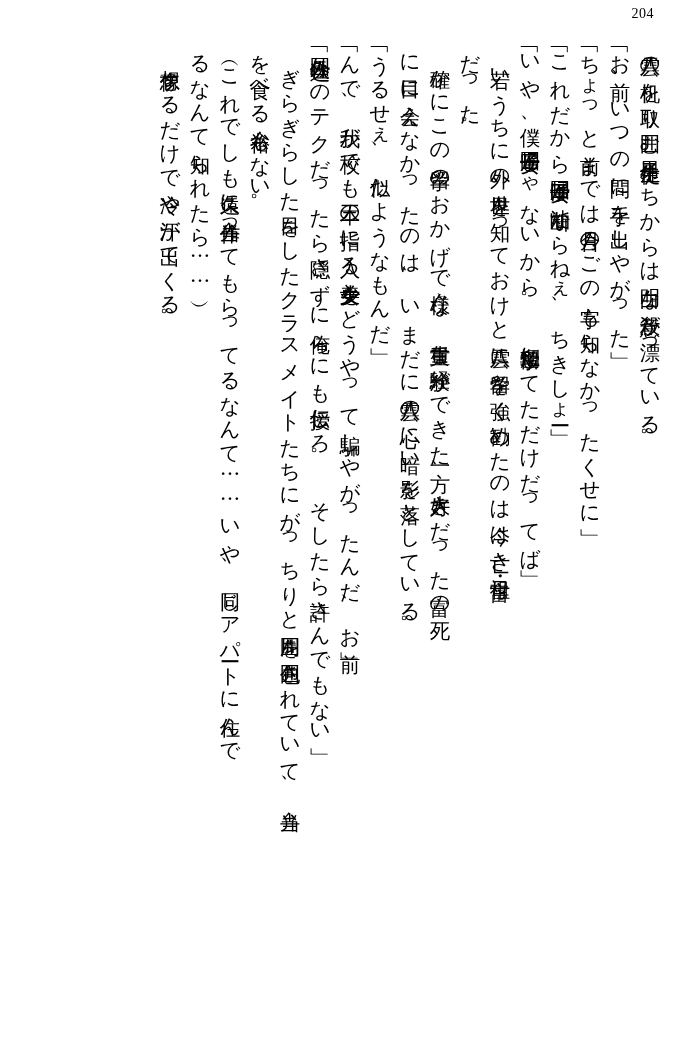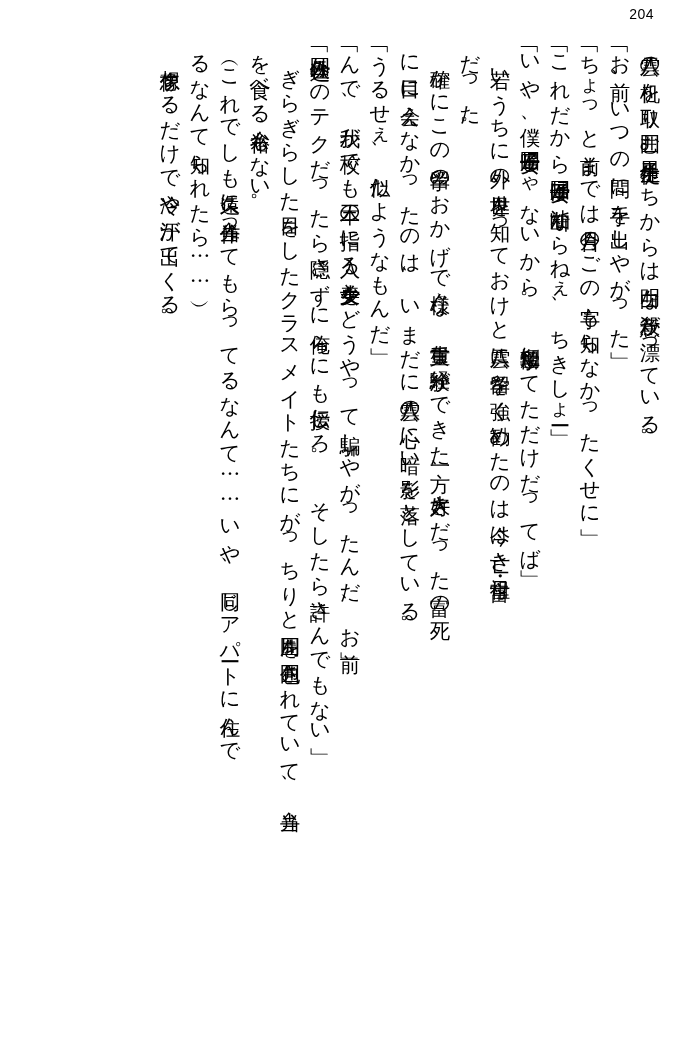--- a/index.html
+++ b/index.html
@@ -23,21 +23,21 @@
     box-sizing: border-box;
   }
 
   
   .page-number {
     position: absolute;
     top: 6px;
     right: 36px;
     font-size: 14px;
     letter-spacing: 0.5px;
-    font-family: Liberation Sans, sans-serif;
+    font-family: Liberation Serif, serif;
   }
 
   
   .text-block {
     position: absolute;
     top: 40px;
     right: 30px;
     left: 30px;
     bottom: 26px;
     display: flex;

